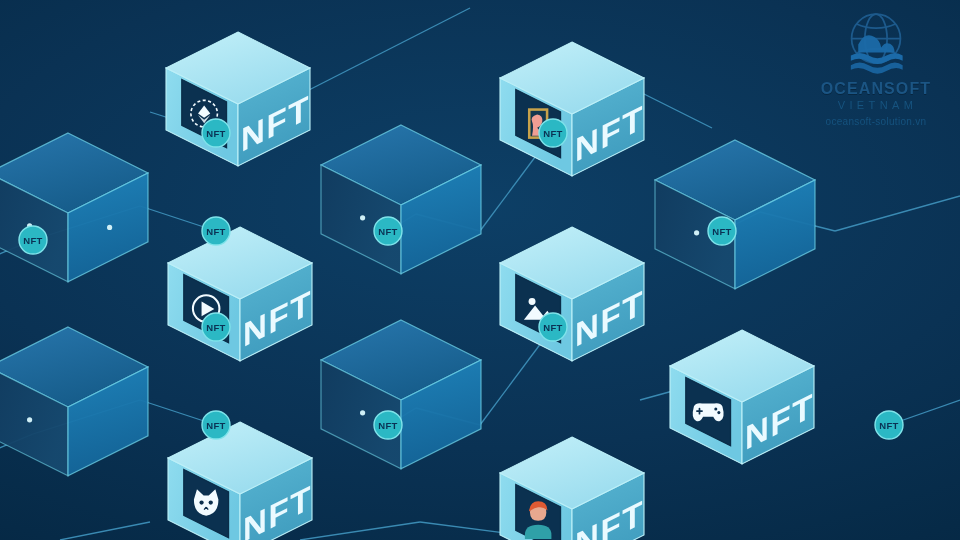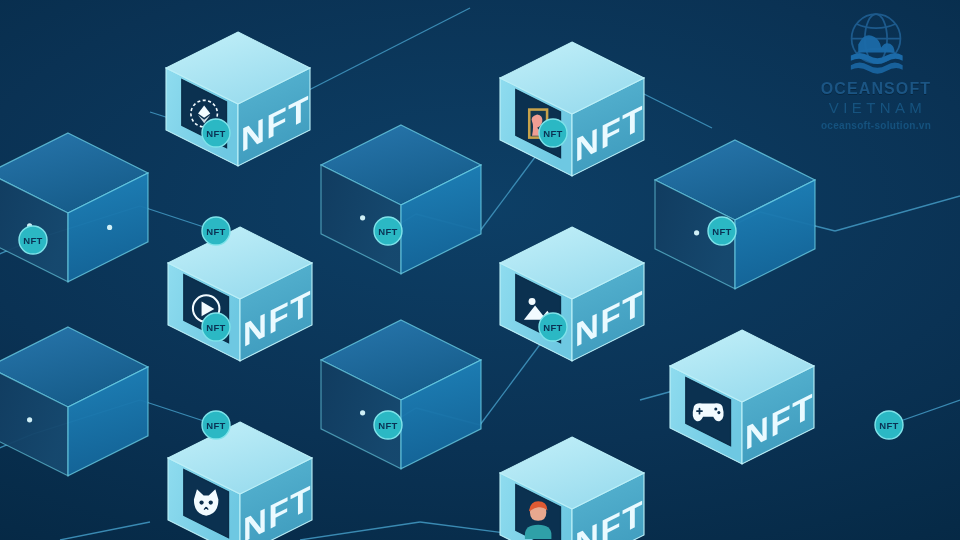--- a/index.html
+++ b/index.html
@@ -42,34 +42,33 @@
   #logo .brand {
     font-size: 16px;
     font-weight: bold;
     letter-spacing: 1.1px;
     color: #1b5584;
     line-height: 1;
     margin-top: 1px;
     text-shadow: 0 1px 0 rgba(0,0,0,.25);
   }
   #logo .sub {
-    font-size: 15px;
+    font-size: 11px;
     letter-spacing: 4.4px;
     color: #16537f;
     line-height: 1;
     margin-top: 3px;
     padding-left: 3px;
   }
   #logo .site {
     font-size: 10px;
     letter-spacing: .3px;
     color: #15527e;
     line-height: 1;
     margin-top: 6px;
-    font-weight: bold;
   }
 </style>
 </head>
 <body>
 
 <div id="stage">
 
   <svg class="layer" id="svg-scene" viewBox="0 0 960 540">
     <defs>
       <linearGradient id="gradTopLight" x1="0" y1="0" x2="0.6" y2="1">

